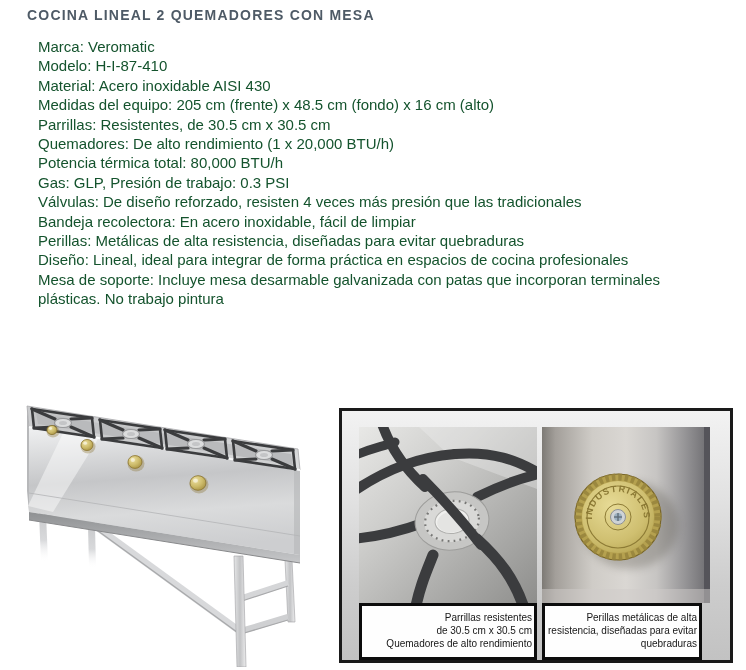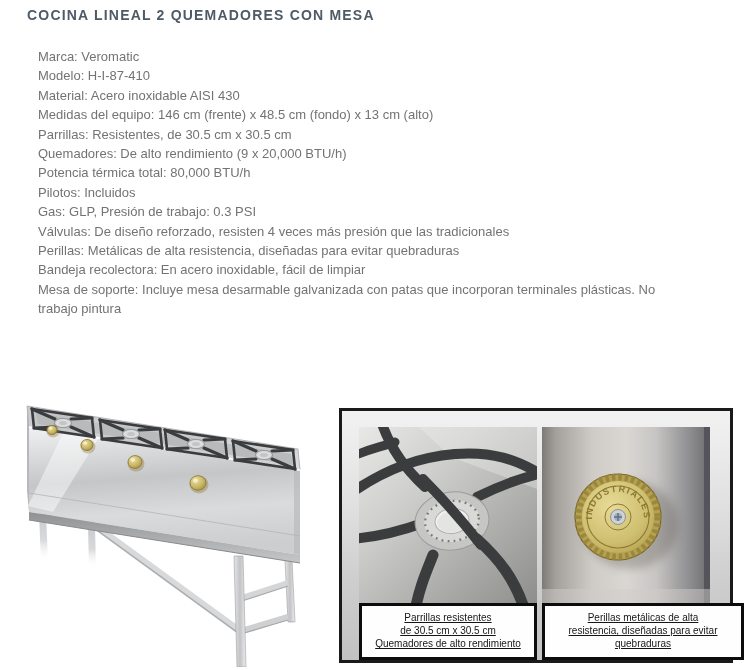--- a/index.html
+++ b/index.html
@@ -6,59 +6,59 @@
   .page{
     position:relative;width:746px;height:670px;background:#ffffff;overflow:hidden;
     font-family:"Liberation Sans",sans-serif;
     padding-left:36px;
   }
   .title{
     position:absolute;left:27px;top:7px;margin:0;
     font-size:14px;font-weight:bold;letter-spacing:1.2px;color:#4e5a66;
   }
   .specs{
-    position:absolute;left:38px;top:47px;width:645px;
-    font-size:13px;line-height:19.4px;color:#737373;
+    position:absolute;left:38px;top:37px;width:645px;
+    font-size:15px;line-height:19.4px;color:#14532d;
   }
   .spec-line{white-space:normal;}
   .stove-figure{position:absolute;left:8px;top:392px;width:325px;height:275px;}
   .detail-panel{
     position:absolute;left:339px;top:408px;width:394px;height:255px;box-sizing:border-box;
     border:3px solid #1a1a1a;
     background:linear-gradient(180deg,#f2f2f2 0%,#e2e2e2 35%,#cdcdcd 70%,#c2c2c2 100%);
   }
   .panel-row{display:flex;gap:5px;padding:16px 0 0 17px;}
   .panel-col{display:flex;flex-direction:column;}
   .photo{display:block;background:#bbb;}
   .caption{
     box-sizing:border-box;border:3px solid #0c0c0c;background:#fefefe;margin-top:0px;
-    font-size:10px;line-height:13.2px;color:#161616;text-align:center;
-    padding:5px 2px 6px;white-space:pre-line;text-decoration:underline;
+    font-size:10px;line-height:13.2px;color:#161616;text-align:right;
+    padding:5px 2px 6px;white-space:pre-line;
   }
 </style>
 </head>
 <body>
 
 <div class="page">
 
   <h1 class="title">COCINA LINEAL 2 QUEMADORES CON MESA</h1>
 
   <div class="specs">
     <div class="spec-line">Marca: Veromatic</div>
     <div class="spec-line">Modelo: H-I-87-410</div>
     <div class="spec-line">Material: Acero inoxidable AISI 430</div>
-    <div class="spec-line">Medidas del equipo: 146 cm (frente) x 48.5 cm (fondo) x 13 cm (alto)</div>
+    <div class="spec-line">Medidas del equipo: 205 cm (frente) x 48.5 cm (fondo) x 16 cm (alto)</div>
     <div class="spec-line">Parrillas: Resistentes, de 30.5 cm x 30.5 cm</div>
-    <div class="spec-line">Quemadores: De alto rendimiento (9 x 20,000 BTU/h)</div>
+    <div class="spec-line">Quemadores: De alto rendimiento (1 x 20,000 BTU/h)</div>
     <div class="spec-line">Potencia térmica total: 80,000 BTU/h</div>
-    <div class="spec-line">Pilotos: Incluidos</div>
     <div class="spec-line">Gas: GLP, Presión de trabajo: 0.3 PSI</div>
     <div class="spec-line">Válvulas: De diseño reforzado, resisten 4 veces más presión que las tradicionales</div>
+    <div class="spec-line">Bandeja recolectora: En acero inoxidable, fácil de limpiar</div>
     <div class="spec-line">Perillas: Metálicas de alta resistencia, diseñadas para evitar quebraduras</div>
-    <div class="spec-line">Bandeja recolectora: En acero inoxidable, fácil de limpiar</div>
+    <div class="spec-line">Diseño: Lineal, ideal para integrar de forma práctica en espacios de cocina profesionales</div>
     <div class="spec-line">Mesa de soporte: Incluye mesa desarmable galvanizada con patas que incorporan terminales plásticas. No trabajo pintura</div>
   </div>
 
   <div class="stove-figure">
     <svg width="325" height="275" viewBox="0 0 325 275">
       <defs>
         <linearGradient id="topGrad" x1="0" y1="0" x2="0" y2="1">
           <stop offset="0" stop-color="#c9cacc"></stop>
             <stop offset="1" stop-color="#dcddde"></stop>
         </linearGradient>
@@ -256,21 +256,21 @@
             <path id="knobArc" d="M -25,8 A 26,26 0 1,1 25,8" fill="none"></path>
             <text font-family="Liberation Sans, sans-serif" font-size="9" font-weight="bold" letter-spacing="1.5" fill="#8a7833" text-anchor="middle">
               <textPath href="#knobArc" startOffset="50%">INDUSTRIALES</textPath>
             </text>
             <circle r="7.5" fill="#cfd3d6" stroke="#8e9296" stroke-width="1"></circle>
             <circle r="4" fill="#8fa9bc" opacity="0.8"></circle>
             <line x1="-4" y1="0" x2="4" y2="0" stroke="#5c6a75" stroke-width="1.3"></line>
             <line x1="0" y1="-4" x2="0" y2="4" stroke="#5c6a75" stroke-width="1.3"></line>
           </g>
         </svg>
-        <div class="caption" style="width:202px">Perillas metálicas de alta
+        <div class="caption" style="width:160px">Perillas metálicas de alta
 resistencia, diseñadas para evitar
 quebraduras</div>
       </div>
 
     </div>
   </div>
 
 </div>
 
 </body></html>

